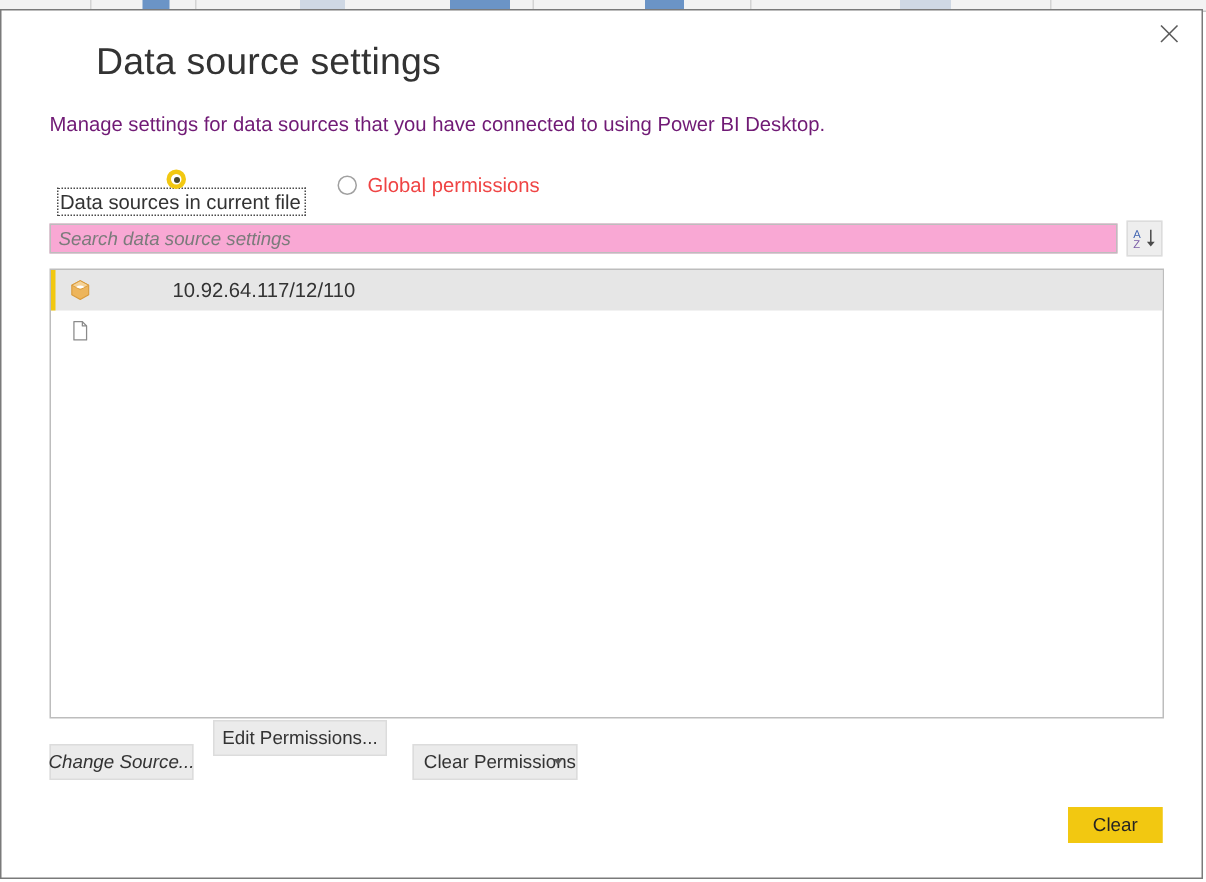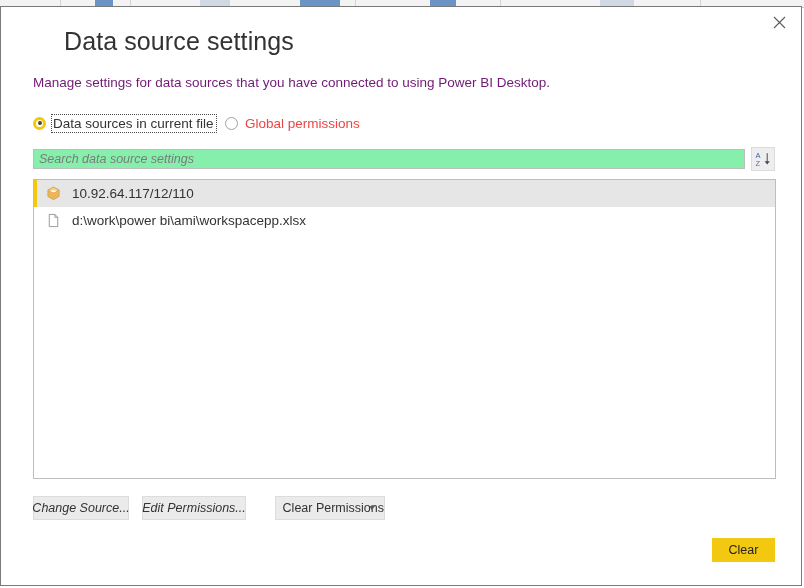--- a/index.html
+++ b/index.html
@@ -98,21 +98,21 @@
     height: 20px;
   }
   .radio-item {
     position: absolute;
     top: 0;
     display: flex;
     align-items: center;
     height: 20px;
     cursor: default;
   }
-  .radio-item.first { left: 0px; }
+  .radio-item.first { left: 0px; flex-direction: column; }
   .radio-item.second { left: 192px; }
 
   .radio-mark {
     width: 13px;
     height: 13px;
     border-radius: 50%;
     box-sizing: border-box;
     flex: none;
     position: relative;
   }
@@ -147,21 +147,21 @@
 
   
   .search-input {
     position: absolute;
     left: 32px;
     top: 142px;
     width: 712px;
     height: 20px;
     box-sizing: border-box;
     border: 1px solid #bdbdbd;
-    background: #86efac;
+    background: #f9a8d4;
     font-family: "Liberation Sans", sans-serif;
     font-size: 12.5px;
     font-style: italic;
     color: #5d5d5d;
     padding: 0 5px;
     outline: none;
   }
   .search-input::placeholder {
     color: #7b7b7b;
     font-style: italic;
@@ -220,41 +220,42 @@
     flex: none;
     display: flex;
     align-items: center;
     justify-content: center;
     margin-right: 11px;
   }
   .row-label {
     font-size: 13.5px;
     color: #333333;
     white-space: nowrap;
+    margin-left: 43px;
   }
 
   
   .btn {
     position: absolute;
     height: 24px;
     box-sizing: border-box;
     background: #ebebeb;
     border: 1px solid #dcdcdc;
     font-family: "Liberation Sans", sans-serif;
     font-size: 12.5px;
     color: #333333;
     cursor: default;
     padding: 0;
     display: flex;
     align-items: center;
     justify-content: center;
     white-space: nowrap;
   }
   .btn-change   { left: 32px;  top: 489px; width: 96px; font-style: italic; }
-  .btn-edit     { left: 141px; top: 489px; width: 104px; font-style: italic; }
+  .btn-edit     { left: 141px; top: 473px; width: 116px; }
   .btn-clear    { left: 274px; top: 489px; width: 110px; justify-content: flex-end; padding-left: 9px; }
   .btn-clear .caret {
     position: absolute;
     right: 9px;
     top: 50%;
     transform: translateY(-50%);
     width: 0; height: 0;
     border-left: 3.5px solid transparent;
     border-right: 3.5px solid transparent;
     border-top: 4px solid #5a5a5a;
@@ -344,21 +345,20 @@
       <span class="row-label">10.92.64.117/12/110</span>
     </div>
 
     <div class="list-row">
       <span class="row-icon">
         <svg width="15" height="15" viewBox="0 0 16 16" aria-hidden="true">
           <path d="M3.5 1.5 L9.5 1.5 L12.5 4.6 L12.5 14.5 L3.5 14.5 Z" fill="#ffffff" stroke="#8a8a8a" stroke-width="0.9" stroke-linejoin="round"></path>
           <path d="M9.5 1.5 L9.5 4.6 L12.5 4.6" fill="none" stroke="#8a8a8a" stroke-width="0.9" stroke-linejoin="round"></path>
         </svg>
       </span>
-      <span class="row-label">d:\work\power bi\ami\workspacepp.xlsx</span>
     </div>
 
   </div>
 
   <button class="btn btn-change">Change Source...</button>
   <button class="btn btn-edit">Edit Permissions...</button>
   <button class="btn btn-clear">
     <span>Clear Permissions</span>
     <span class="caret"></span>
   </button>

